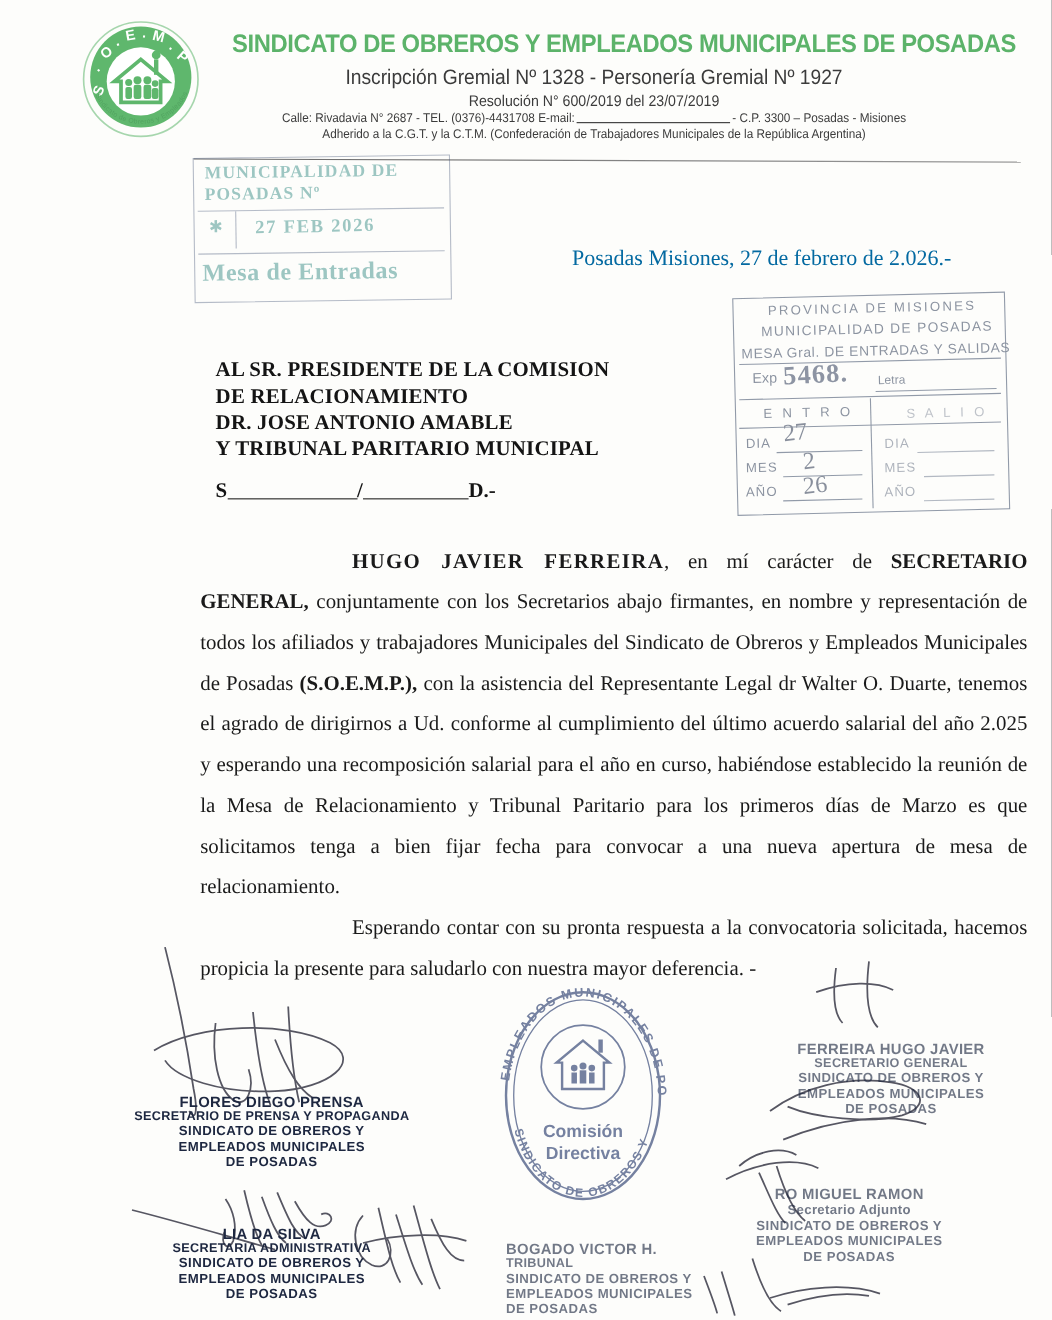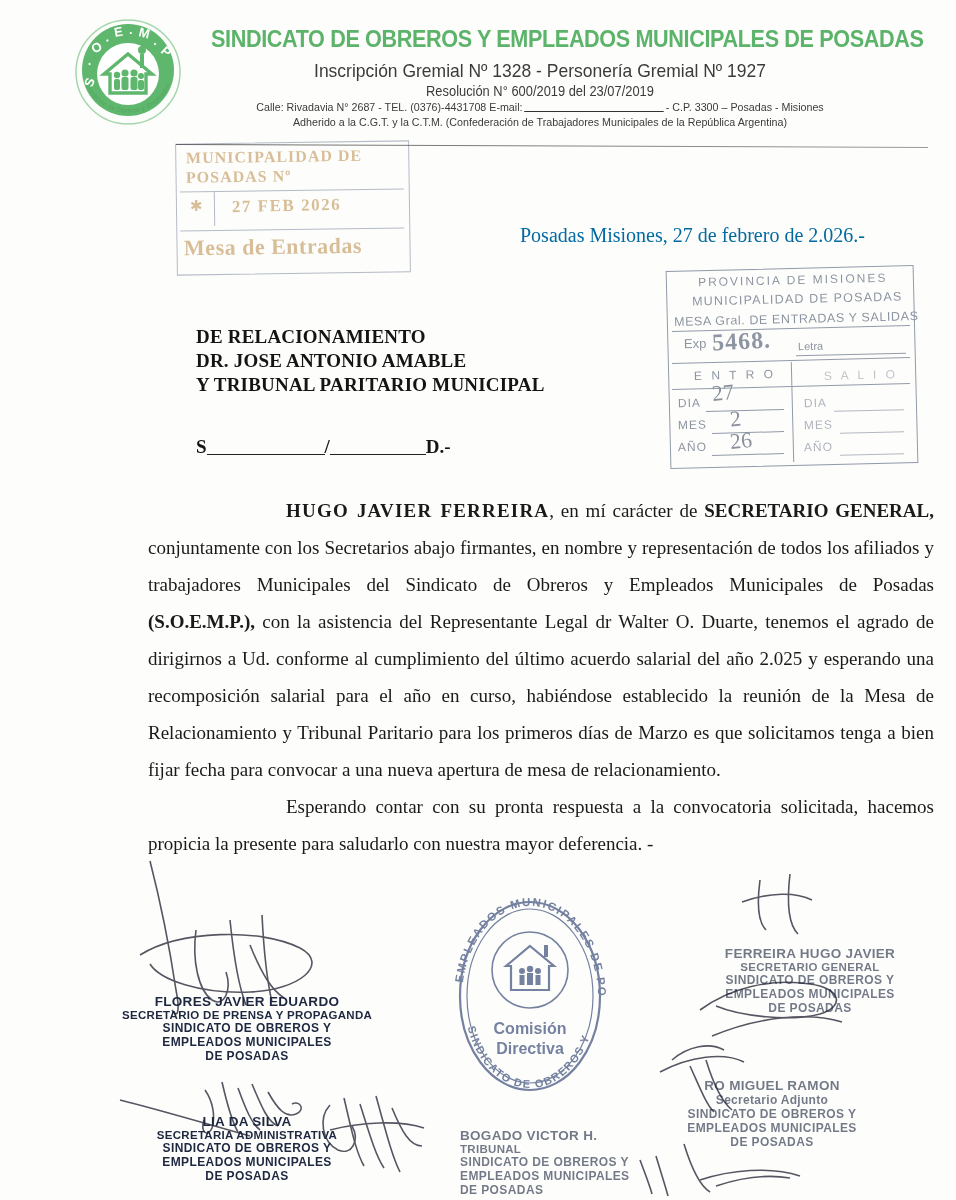--- a/index.html
+++ b/index.html
@@ -58,21 +58,21 @@
   }
   .hrule{
     position:absolute;left:176px;top:144px;width:752px;height:1px;
     background:linear-gradient(to right,#6a6a6a,#9a9a9a);
     transform:rotate(0.22deg);transform-origin:left center;
   }
   
   .stamp-left{
     position:absolute;left:176px;top:142px;width:232px;height:130px;
     opacity:.40;
-    color:#a16207;
+    color:#0f766e;
     font-family:"Liberation Serif", serif;
   }
   .sl-box{
     position:absolute;left:0;top:0;width:232px;height:130px;
     border:1.4px solid #49597a;
     transform:rotate(-0.8deg);
   }
   .sl-l1{
     position:absolute;left:10px;top:6px;font-size:16px;font-weight:bold;
     letter-spacing:1px;white-space:nowrap;transform:rotate(-0.8deg);
@@ -130,21 +130,21 @@
   .addr div{white-space:nowrap;}
   .sline{position:absolute;left:196px;top:436px;font-size:19px;font-weight:bold;color:#141414;white-space:nowrap;}
   .sline .u{display:inline-block;width:118px;border-bottom:1.6px solid #222;height:15px;vertical-align:-2px;}
   .sline .u2{display:inline-block;width:96px;border-bottom:1.6px solid #222;height:15px;vertical-align:-2px;}
   
   .body{
     position:absolute;left:148px;top:492px;width:786px;
     font-size:19px;line-height:37px;text-align:justify;color:#1a1a1a;
   }
   .body p{margin:0 0 0 0;text-indent:0;}
-  .body p.ind{text-indent:138px;}
+  .body p.ind{text-indent:138px;margin-left:34px;}
   .body b{font-weight:bold;}
   .body .sp{letter-spacing:1.2px;}
   
   .sigblock{position:absolute;text-align:center;font-family:"Liberation Sans",sans-serif;color:#1d2740;}
   .sig-name{font-size:13.5px;font-weight:bold;letter-spacing:.3px;white-space:nowrap;}
   .sig-role{font-size:11.5px;font-weight:bold;letter-spacing:.3px;white-space:nowrap;}
   .sig-org{font-size:12px;font-weight:bold;letter-spacing:.4px;line-height:14px;}
   .sig-faint{opacity:.62;}
   .sig-ink{position:absolute;pointer-events:none;}
   
@@ -249,20 +249,21 @@
     <div class="sr-fl" style="left:172px;top:164px;width:64px;opacity:.7;"></div>
     <div class="sr-lbl" style="left:136px;top:172px;opacity:.7;">AÑO</div>
     <div class="sr-fl" style="left:172px;top:186px;width:64px;opacity:.7;"></div>
 
     <div class="sr-hw" style="left:44px;top:112px;">27</div>
     <div class="sr-hw" style="left:62px;top:138px;">2</div>
     <div class="sr-hw" style="left:62px;top:160px;">26</div>
   </div>
 
   <div class="addr">
+    <div>AL SR. PRESIDENTE DE LA COMISION</div>
     <div> DE RELACIONAMIENTO</div>
     <div>DR. JOSE ANTONIO AMABLE</div>
     <div>Y TRIBUNAL PARITARIO MUNICIPAL</div>
   </div>
   <div class="sline">
     <span>S</span><span class="u"></span><span>/</span><span class="u2"></span><span>D.-</span>
   </div>
 
   <div class="body">
     <p class="ind"><b class="sp">HUGO  JAVIER  FERREIRA</b><span>, en mí carácter de </span><b>SECRETARIO GENERAL,</b><span> conjuntamente con los Secretarios abajo firmantes, en nombre y representación de todos los afiliados y trabajadores Municipales del Sindicato de Obreros y Empleados Municipales de Posadas </span><b>(S.O.E.M.P.),</b><span> con la asistencia del Representante Legal dr Walter O. Duarte, tenemos el agrado de dirigirnos a Ud. conforme al cumplimiento del último acuerdo salarial del año 2.025 y esperando una recomposición salarial para el año en curso, habiéndose establecido la reunión de la Mesa de Relacionamiento y Tribunal Paritario para los primeros días de Marzo es que solicitamos tenga a bien fijar fecha para convocar a una nueva apertura de mesa de relacionamiento.</span></p>
@@ -338,21 +339,21 @@
 
       <path d="M640 300 C646 316 650 326 652 334"></path>
       <path d="M656 296 C662 316 666 328 668 336"></path>
       <path d="M684 284 C692 310 700 326 710 332"></path>
       <path d="M700 320 C730 310 770 306 800 316"></path>
       <path d="M716 326 C740 318 766 314 790 318"></path>
     </g>
   </svg>
 
   <div class="sigblock" style="left:122px;top:994px;width:250px;">
-    <div class="sig-name">FLORES JAVIER EDUARDO</div>
+    <div class="sig-name">FLORES DIEGO PRENSA</div>
     <div class="sig-role">SECRETARIO DE PRENSA Y PROPAGANDA</div>
     <div class="sig-org">
       <div>SINDICATO DE OBREROS Y</div>
       <div>EMPLEADOS MUNICIPALES</div>
       <div>DE POSADAS</div>
     </div>
   </div>
 
   <div class="sigblock" style="left:122px;top:1114px;width:250px;">
     <div class="sig-name">LIA DA SILVA</div>

